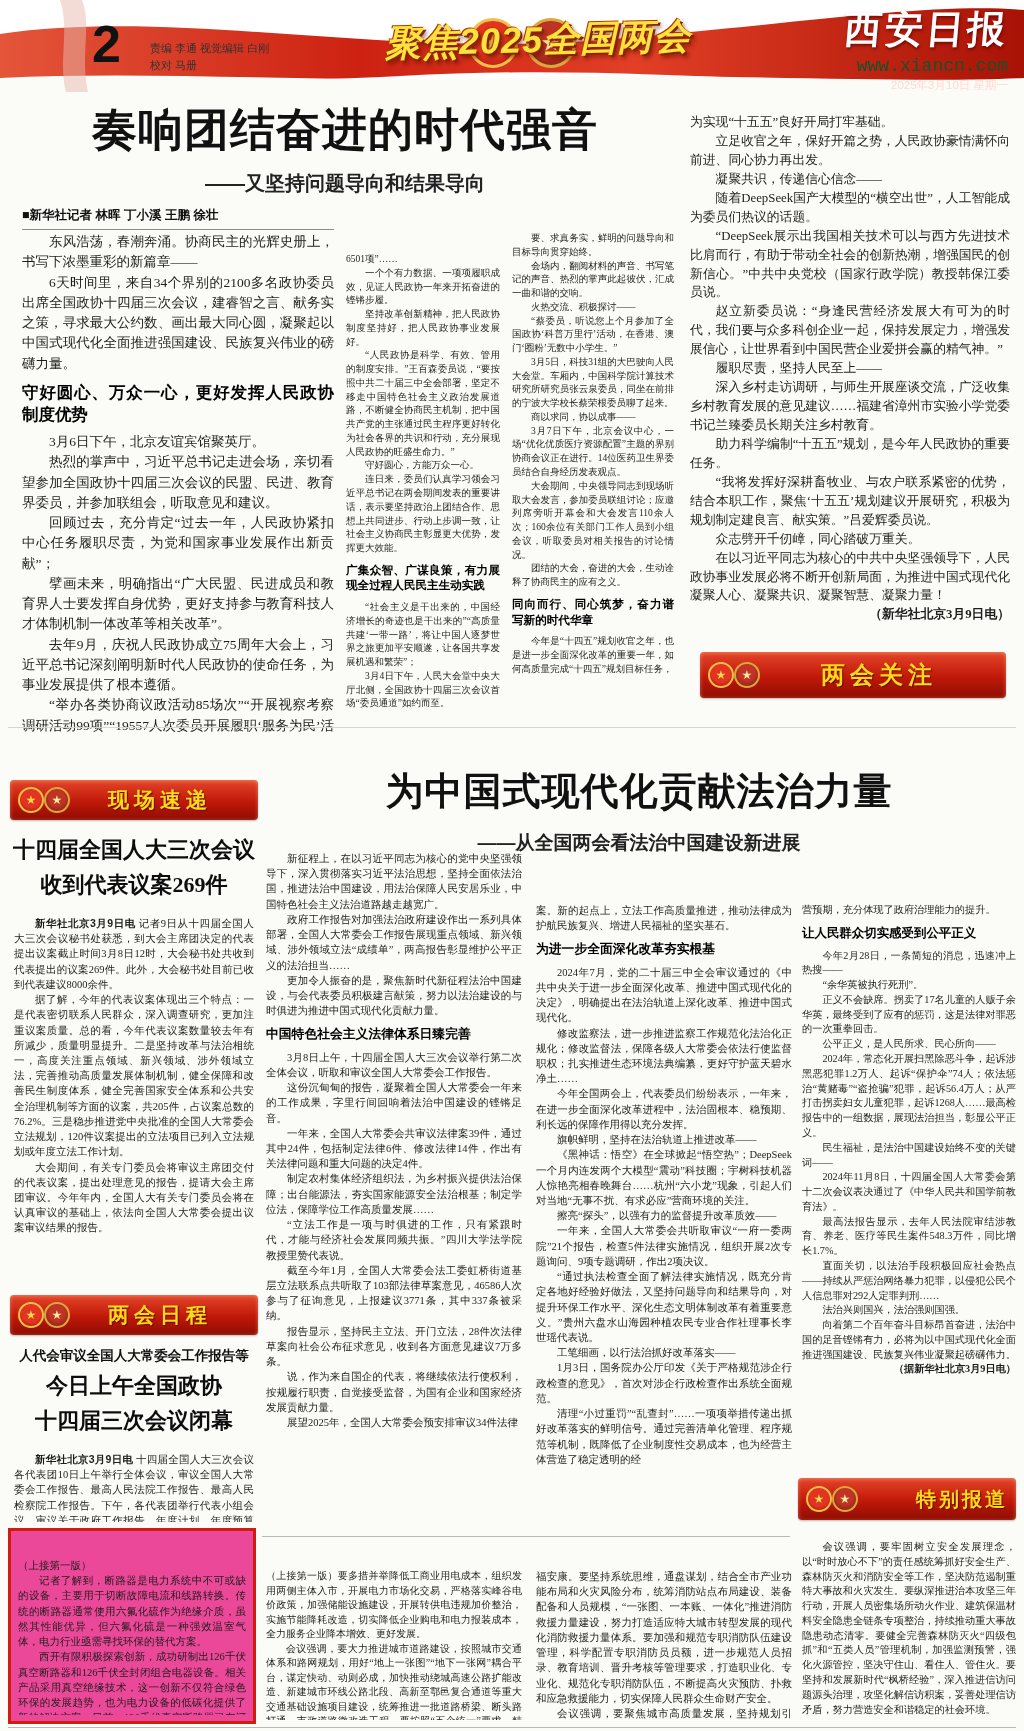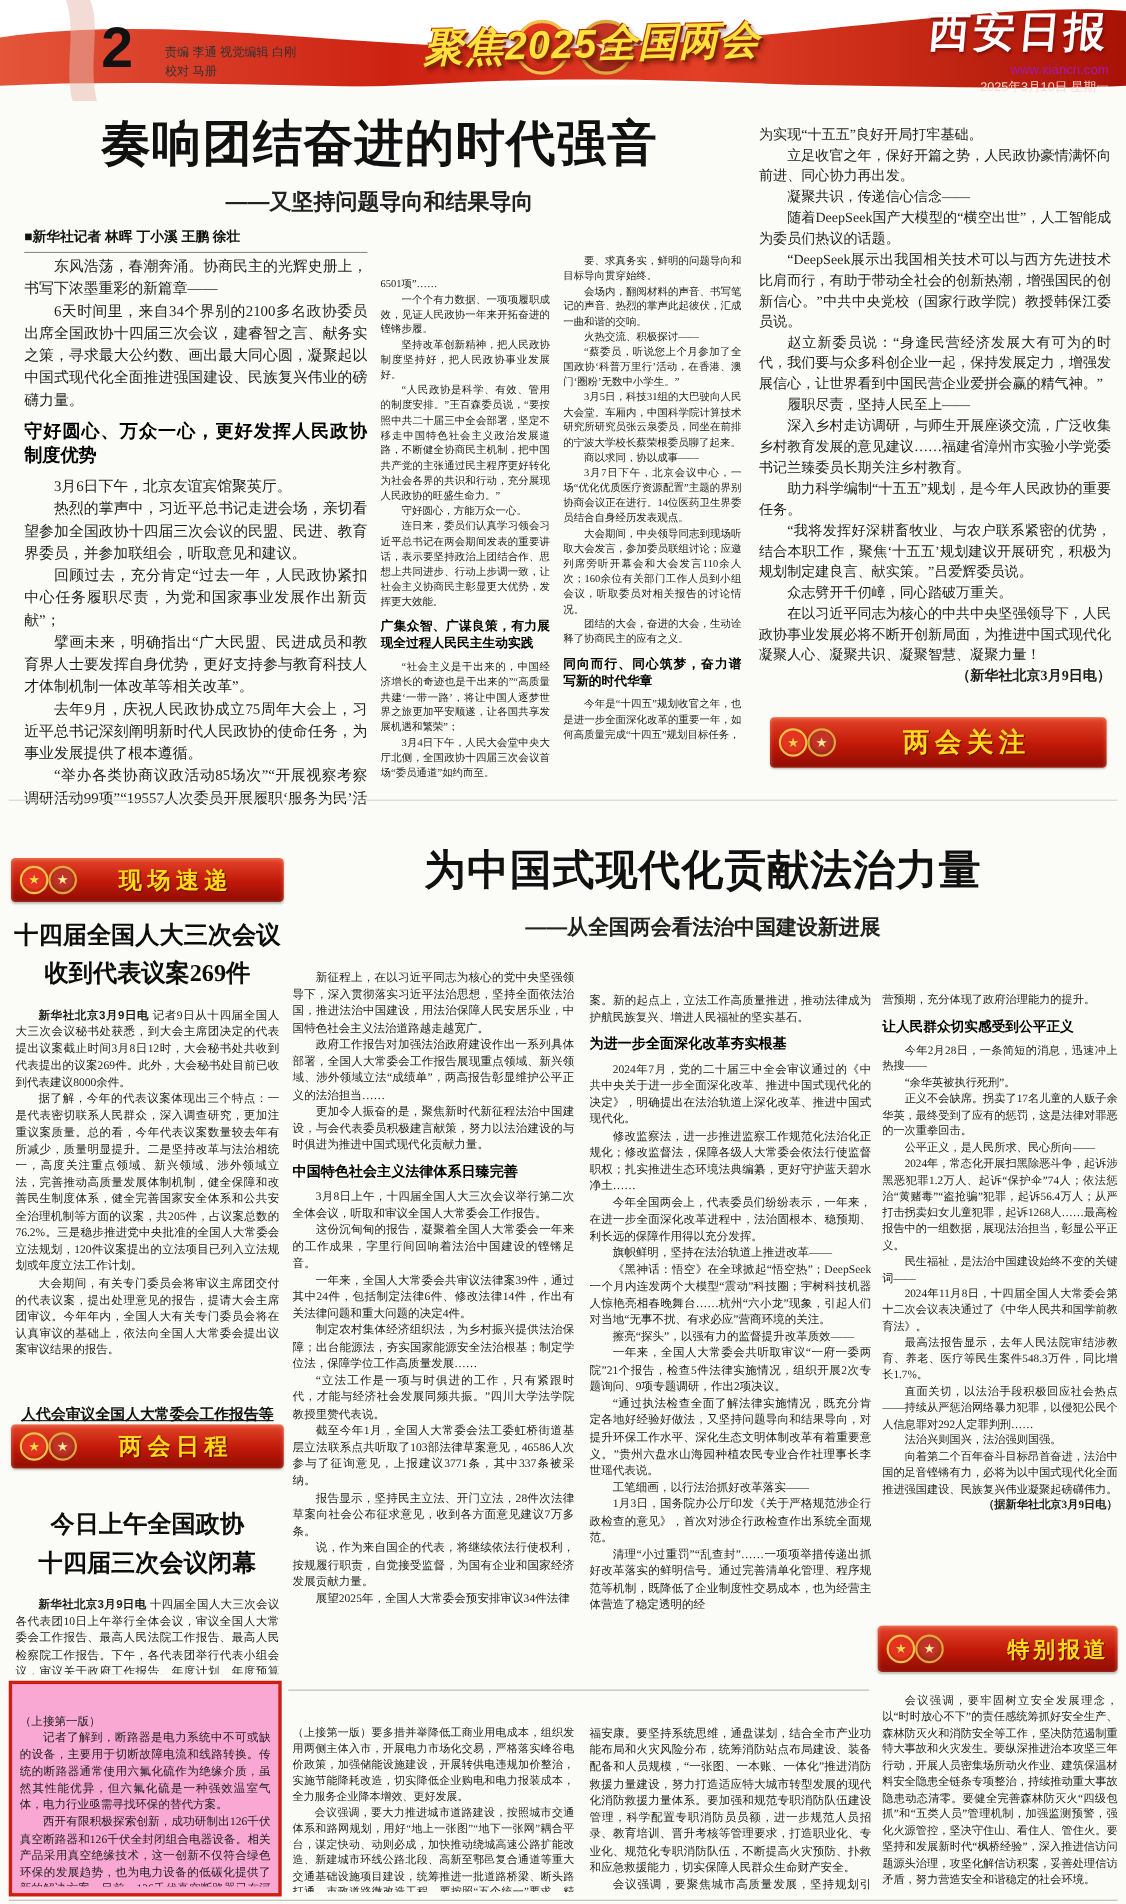--- a/index.html
+++ b/index.html
@@ -19,21 +19,21 @@
   .emb-gold{background:radial-gradient(circle at 50% 40%,#e23420 55%,#9c1006);color:#ffd84d;border:3px solid #efc14a;}
   .emb-cppcc{background:radial-gradient(circle at 50% 40%,#c03325 45%,#7e1a0e);color:#ffe9a0;border:3px solid #d9a93e;}
   .emb-big{width:50px;height:50px;font-size:24px;}
   .focus-title{position:absolute;left:368px;top:16px;width:340px;text-align:center;
       font-family:"Liberation Sans",sans-serif;font-weight:900;font-size:36px;font-style:italic;
       color:#ffe23d;text-shadow:2px 2px 0 #8a2400,-1px -1px 0 #b33a00,3px 4px 4px rgba(70,10,0,.6);
       transform:rotate(-1.5deg);letter-spacing:1px;white-space:nowrap;}
   .masthead{position:absolute;right:16px;top:4px;text-align:right;color:#fff;}
   .masthead .mh-name{font-family:"Liberation Serif",serif;font-weight:900;font-size:38px;
       letter-spacing:3px;transform:skew(-5deg);display:inline-block;text-shadow:1px 2px 3px rgba(90,0,0,.7);}
-  .masthead .mh-site{font-family:Liberation Sans, sans-serif;font-size:12px;color:#a21caf;margin-top:1px;}
+  .masthead .mh-site{font-family:Liberation Mono, monospace;font-size:18px;color:#14532d;margin-top:1px;}
   .masthead .mh-date{font-family:Liberation Sans, sans-serif;font-size:11.5px;color:#ffd9d2;margin-top:2px;}
   
   .col{position:absolute;overflow:hidden;text-align:justify;line-height:1.45;}
   .col p{margin:0;}
   .col .pp{text-indent:2em;}
   .col .pl{text-indent:0;margin-top:21px;}
   .col .ch{font-family:"Liberation Sans",sans-serif;font-weight:bold;text-indent:0;
            font-size:1.22em;line-height:1.35;margin:7px 0;color:#000;}
   .col .sig{text-align:right;font-weight:bold;text-indent:0;}
   .col b{font-family:"Liberation Sans",sans-serif;}
@@ -49,21 +49,21 @@
           color:#111;text-align:center;}
   
   .banner{position:absolute;display:flex;align-items:center;padding:0 8px;box-sizing:border-box;
       background:linear-gradient(180deg,#e4452a 0%,#c01808 55%,#8e0d02 100%);
       border-radius:4px;box-shadow:inset 0 1px 4px rgba(255,200,160,.45), 0 1px 2px rgba(0,0,0,.25);}
   .banner .bt{flex:1;text-align:center;font-family:"Liberation Sans",sans-serif;font-weight:900;
       color:#ffd91c;letter-spacing:5px;text-shadow:1px 1px 1px #6d0a00;}
   .emb-sm{width:26px;height:26px;font-size:12px;border-width:2px !important;flex:0 0 auto;}
   
   .rule{position:absolute;height:1px;background:#b9b9b4;}
-  .jumpbox{position:absolute;border:3px solid #cf1d0e;background:#f9a8d4;box-sizing:border-box;padding:6px 7px;}
+  .jumpbox{position:absolute;border:3px solid #cf1d0e;background:#ec4899;box-sizing:border-box;padding:6px 7px;}
 </style>
 </head>
 <body>
 
 <div class="page">
 
   <div class="hdr">
     <svg width="1024" height="92" viewBox="0 0 1024 92">
       <defs>
         <linearGradient id="rg" x1="0" y1="0" x2="1" y2="0">
@@ -171,41 +171,41 @@
       <p class="pp"><b>新华社北京3月9日电</b> 记者9日从十四届全国人大三次会议秘书处获悉，到大会主席团决定的代表提出议案截止时间3月8日12时，大会秘书处共收到代表提出的议案269件。此外，大会秘书处目前已收到代表建议8000余件。</p>
       <p class="pp">据了解，今年的代表议案体现出三个特点：一是代表密切联系人民群众，深入调查研究，更加注重议案质量。总的看，今年代表议案数量较去年有所减少，质量明显提升。二是坚持改革与法治相统一，高度关注重点领域、新兴领域、涉外领域立法，完善推动高质量发展体制机制，健全保障和改善民生制度体系，健全完善国家安全体系和公共安全治理机制等方面的议案，共205件，占议案总数的76.2%。三是稳步推进党中央批准的全国人大常委会立法规划，120件议案提出的立法项目已列入立法规划或年度立法工作计划。</p>
       <p class="pp">大会期间，有关专门委员会将审议主席团交付的代表议案，提出处理意见的报告，提请大会主席团审议。今年年内，全国人大有关专门委员会将在认真审议的基础上，依法向全国人大常委会提出议案审议结果的报告。</p>
     </div>
 
   <div class="banner" style="left:10px;top:1295px;width:248px;height:40px;">
     <span class="emb emb-gold emb-sm">★</span>
     <span class="emb emb-cppcc emb-sm">★</span>
     <span class="bt" style="font-size:21px;">两会日程</span>
   </div>
-  <div class="kicker" style="left:10px;top:1277px;width:248px;text-decoration:underline;">人代会审议全国人大常委会工作报告等</div>
+  <div class="kicker" style="left:10px;top:1347px;width:248px;">人代会审议全国人大常委会工作报告等</div>
   <div class="h-serif" style="left:10px;top:1368px;width:248px;font-size:22px;">
     <div>今日上午全国政协</div>
     <div>十四届三次会议闭幕</div>
   </div>
   <div class="col" style="left:14px;top:1452px;width:240px;height:70px;font-size:10.5px;">
       <p class="pp"><b>新华社北京3月9日电</b> 十四届全国人大三次会议各代表团10日上午举行全体会议，审议全国人大常委会工作报告、最高人民法院工作报告、最高人民检察院工作报告。下午，各代表团举行代表小组会议，审议关于政府工作报告、年度计划、年度预算的三个决议草案；召开主席团第三次会议。</p>
     </div>
 
   <div class="jumpbox" style="left:8px;top:1528px;width:248px;height:196px;">
     <div class="col" style="position:static;width:100%;height:100%;font-size:10.5px;overflow:hidden;">
         <p class="pl">（上接第一版）</p>
         <p class="pp">记者了解到，断路器是电力系统中不可或缺的设备，主要用于切断故障电流和线路转换。传统的断路器通常使用六氟化硫作为绝缘介质，虽然其性能优异，但六氟化硫是一种强效温室气体，电力行业亟需寻找环保的替代方案。</p>
         <p class="pp">西开有限积极探索创新，成功研制出126千伏真空断路器和126千伏全封闭组合电器设备。相关产品采用真空绝缘技术，这一创新不仅符合绿色环保的发展趋势，也为电力设备的低碳化提供了新的解决方案。目前，126千伏真空断路器已在河南罗庄变电站挂网运行，在实际应用中展现出显著的可靠性和先进性。</p>
       </div>
   </div>
 
   <div class="h-main" style="left:262px;top:766px;width:754px;font-size:38px;">为中国式现代化贡献法治力量</div>
   <div class="h-dek" style="left:262px;top:830px;width:754px;font-size:19px;">——从全国两会看法治中国建设新进展</div>
 
-  <div class="col" style="left:266px;top:882px;width:256px;height:640px;font-size:10.5px;">
+  <div class="col" style="left:266px;top:851px;width:256px;height:640px;font-size:10.5px;">
       <p class="pp">新征程上，在以习近平同志为核心的党中央坚强领导下，深入贯彻落实习近平法治思想，坚持全面依法治国，推进法治中国建设，用法治保障人民安居乐业，中国特色社会主义法治道路越走越宽广。</p>
       <p class="pp">政府工作报告对加强法治政府建设作出一系列具体部署，全国人大常委会工作报告展现重点领域、新兴领域、涉外领域立法“成绩单”，两高报告彰显维护公平正义的法治担当……</p>
       <p class="pp">更加令人振奋的是，聚焦新时代新征程法治中国建设，与会代表委员积极建言献策，努力以法治建设的与时俱进为推进中国式现代化贡献力量。</p>
       <p class="ch">中国特色社会主义法律体系日臻完善</p>
       <p class="pp">3月8日上午，十四届全国人大三次会议举行第二次全体会议，听取和审议全国人大常委会工作报告。</p>
       <p class="pp">这份沉甸甸的报告，凝聚着全国人大常委会一年来的工作成果，字里行间回响着法治中国建设的铿锵足音。</p>
       <p class="pp">一年来，全国人大常委会共审议法律案39件，通过其中24件，包括制定法律6件、修改法律14件，作出有关法律问题和重大问题的决定4件。</p>
       <p class="pp">制定农村集体经济组织法，为乡村振兴提供法治保障；出台能源法，夯实国家能源安全法治根基；制定学位法，保障学位工作高质量发展……</p>
       <p class="pp">“立法工作是一项与时俱进的工作，只有紧跟时代，才能与经济社会发展同频共振。”四川大学法学院教授里赞代表说。</p>
       <p class="pp">截至今年1月，全国人大常委会法工委虹桥街道基层立法联系点共听取了103部法律草案意见，46586人次参与了征询意见，上报建议3771条，其中337条被采纳。</p>

